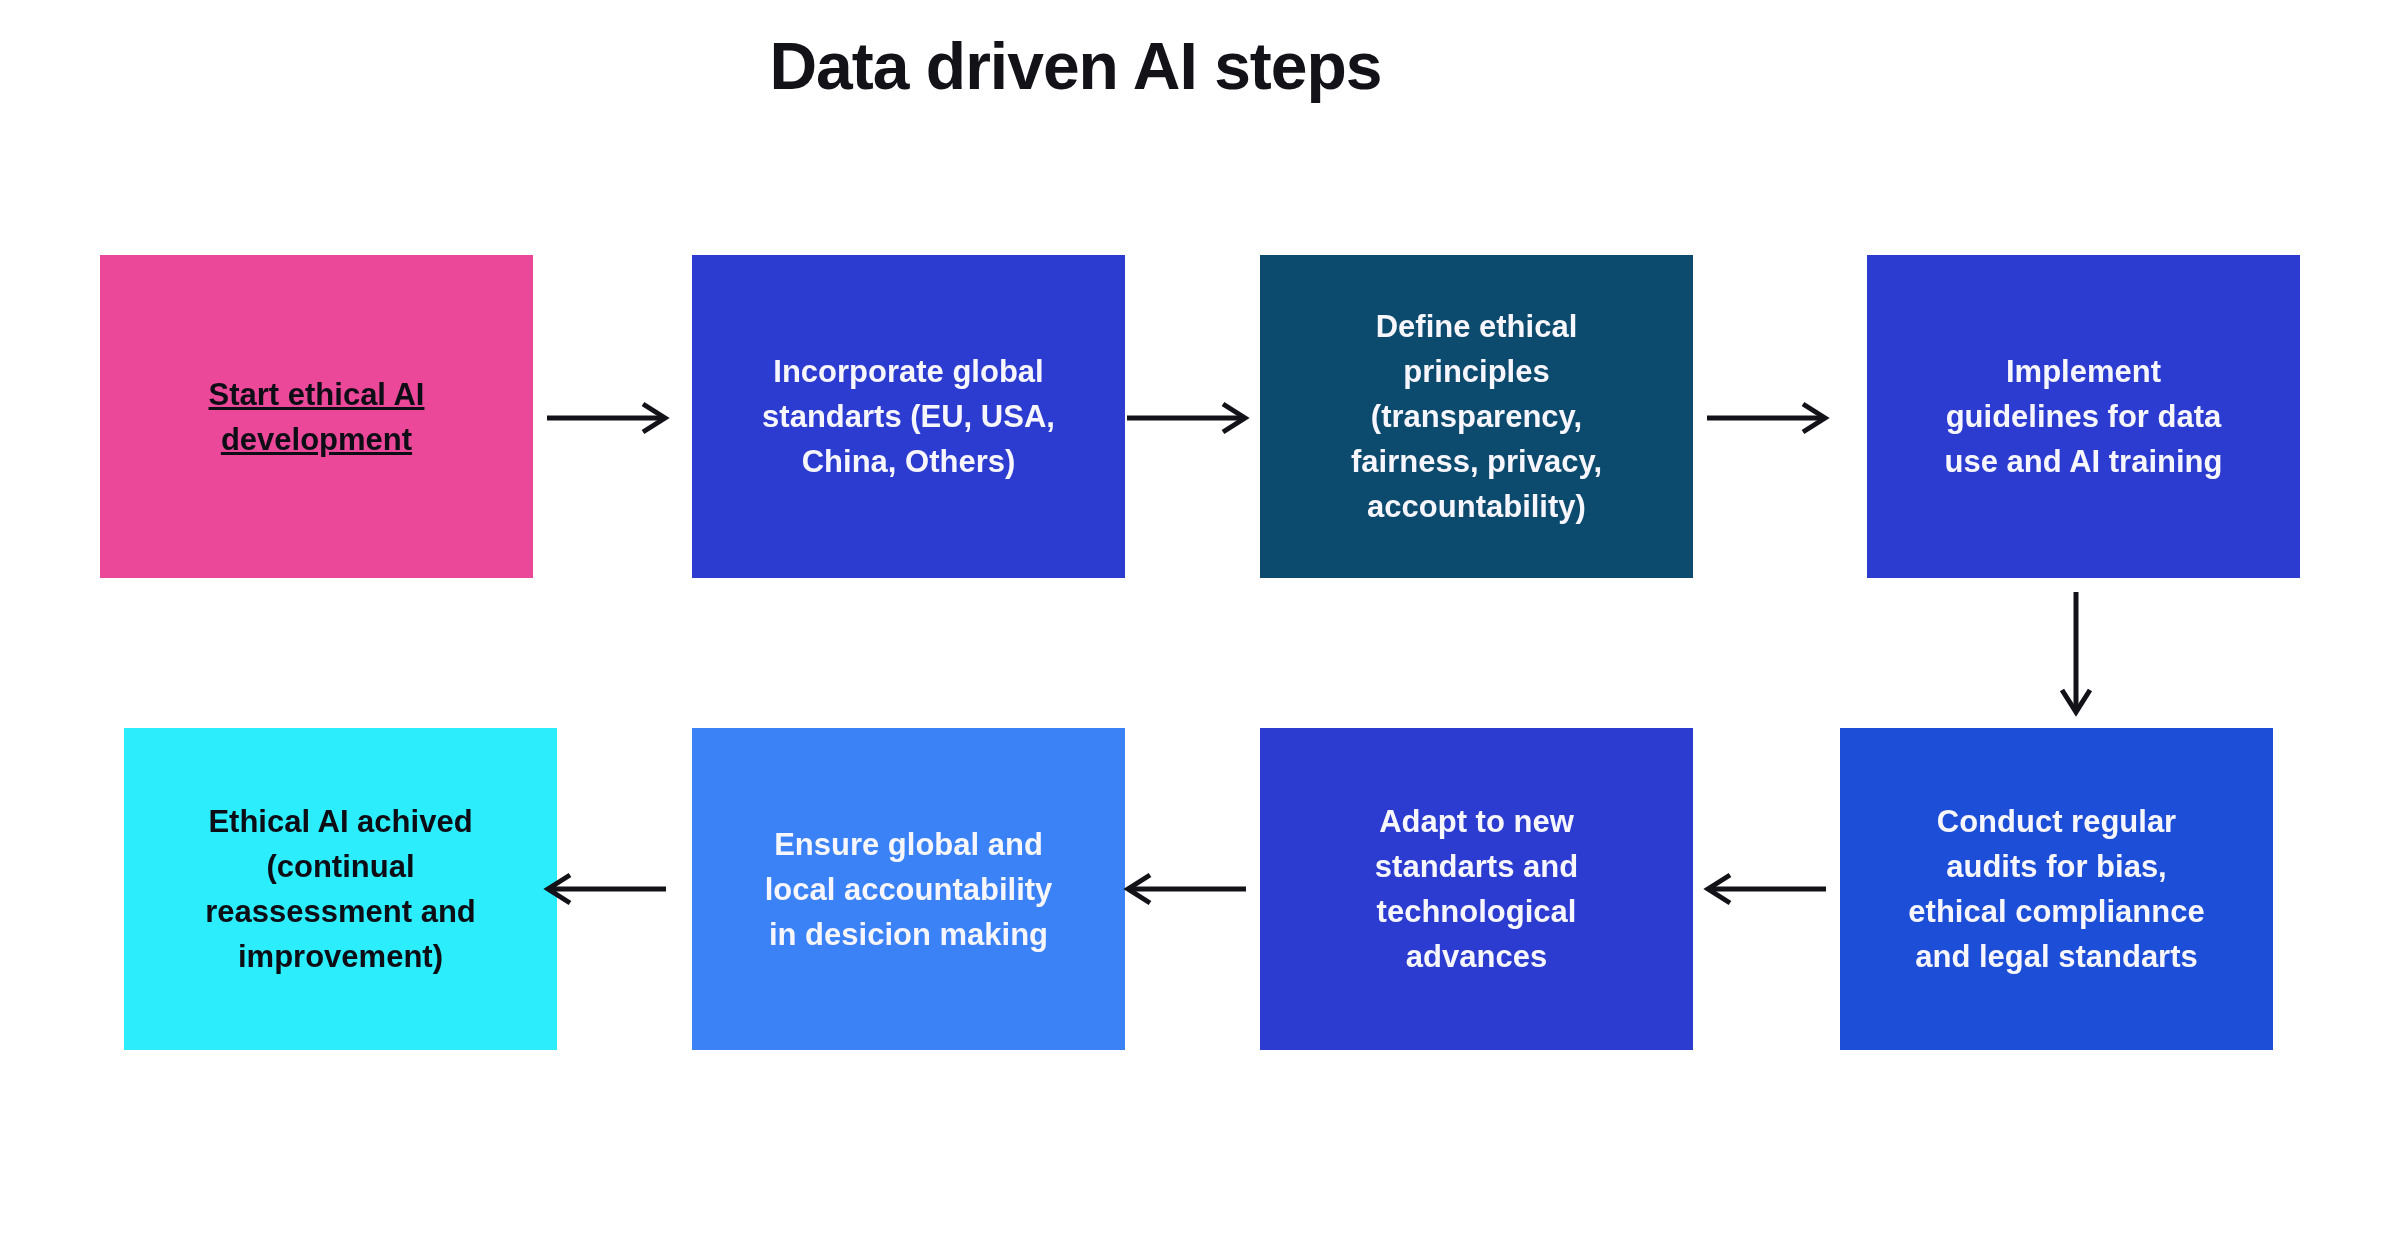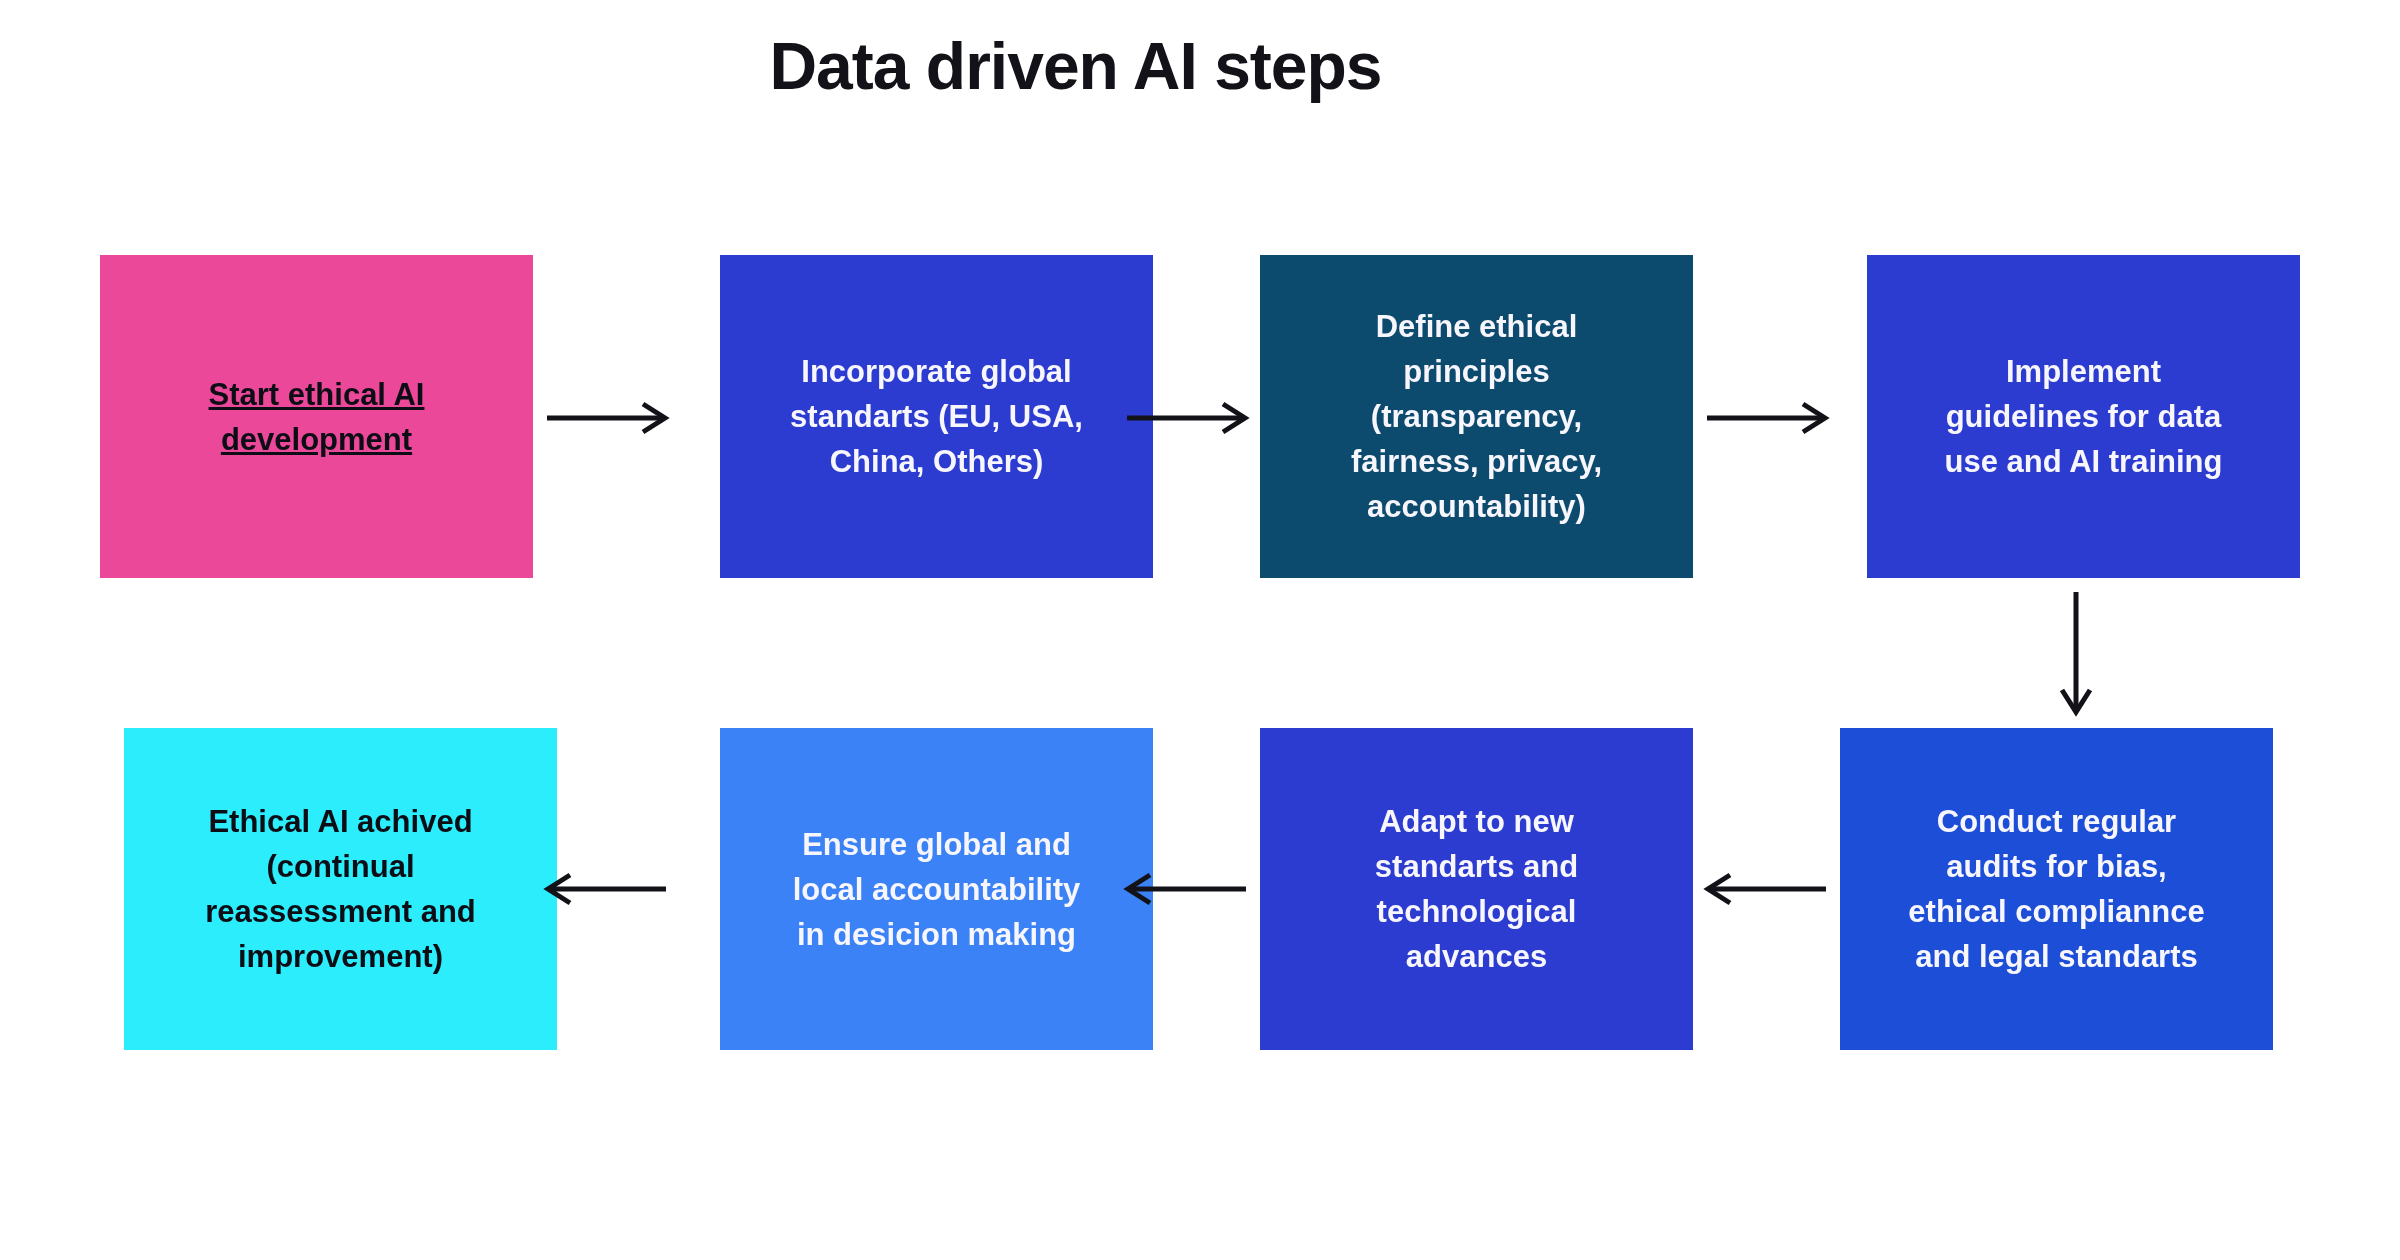--- a/index.html
+++ b/index.html
@@ -39,21 +39,21 @@
     text-align: center;
     font-size: 31px;
     font-weight: 700;
     line-height: 45px;
     padding: 0 28px;
     white-space: pre-line;
   }
   .row1 { top: 255px; height: 323px; }
   .row2 { top: 728px; height: 322px; }
   .c1 { left: 100px; }
-  .c2 { left: 720px; }
+  .c2 { left: 692px; }
   .c3 { left: 1260px; }
   .c4 { left: 1840px; }
   .arrow {
     position: absolute;
     display: block;
   }
   .arrow line, .arrow polyline {
     stroke: currentColor;
     stroke-width: 5;
     fill: none;

